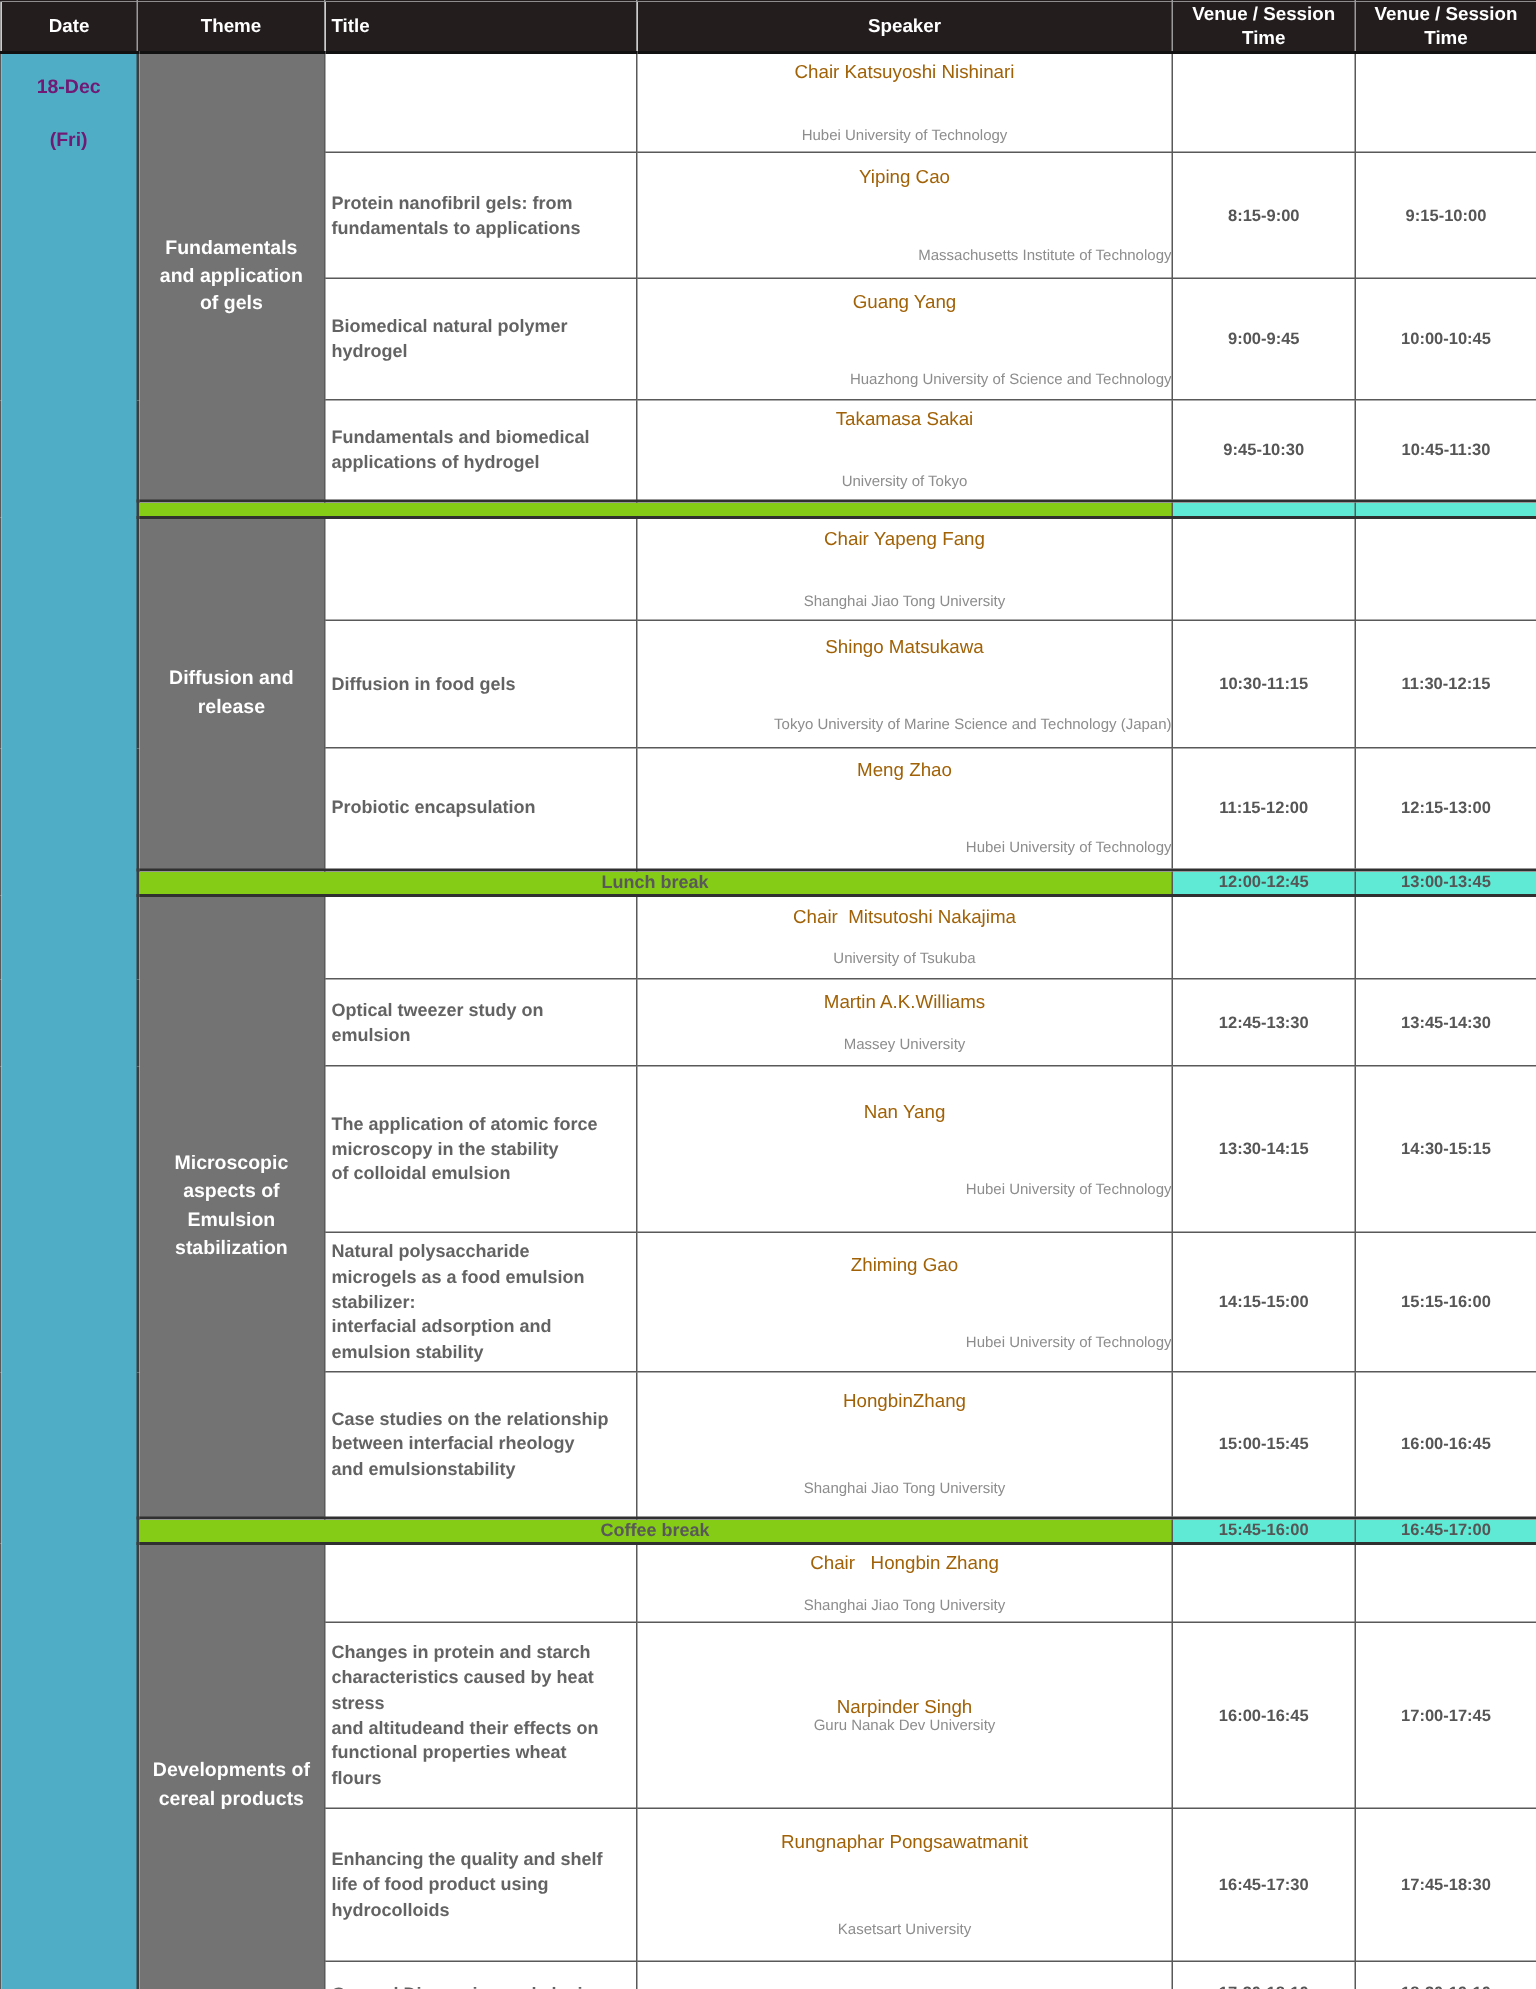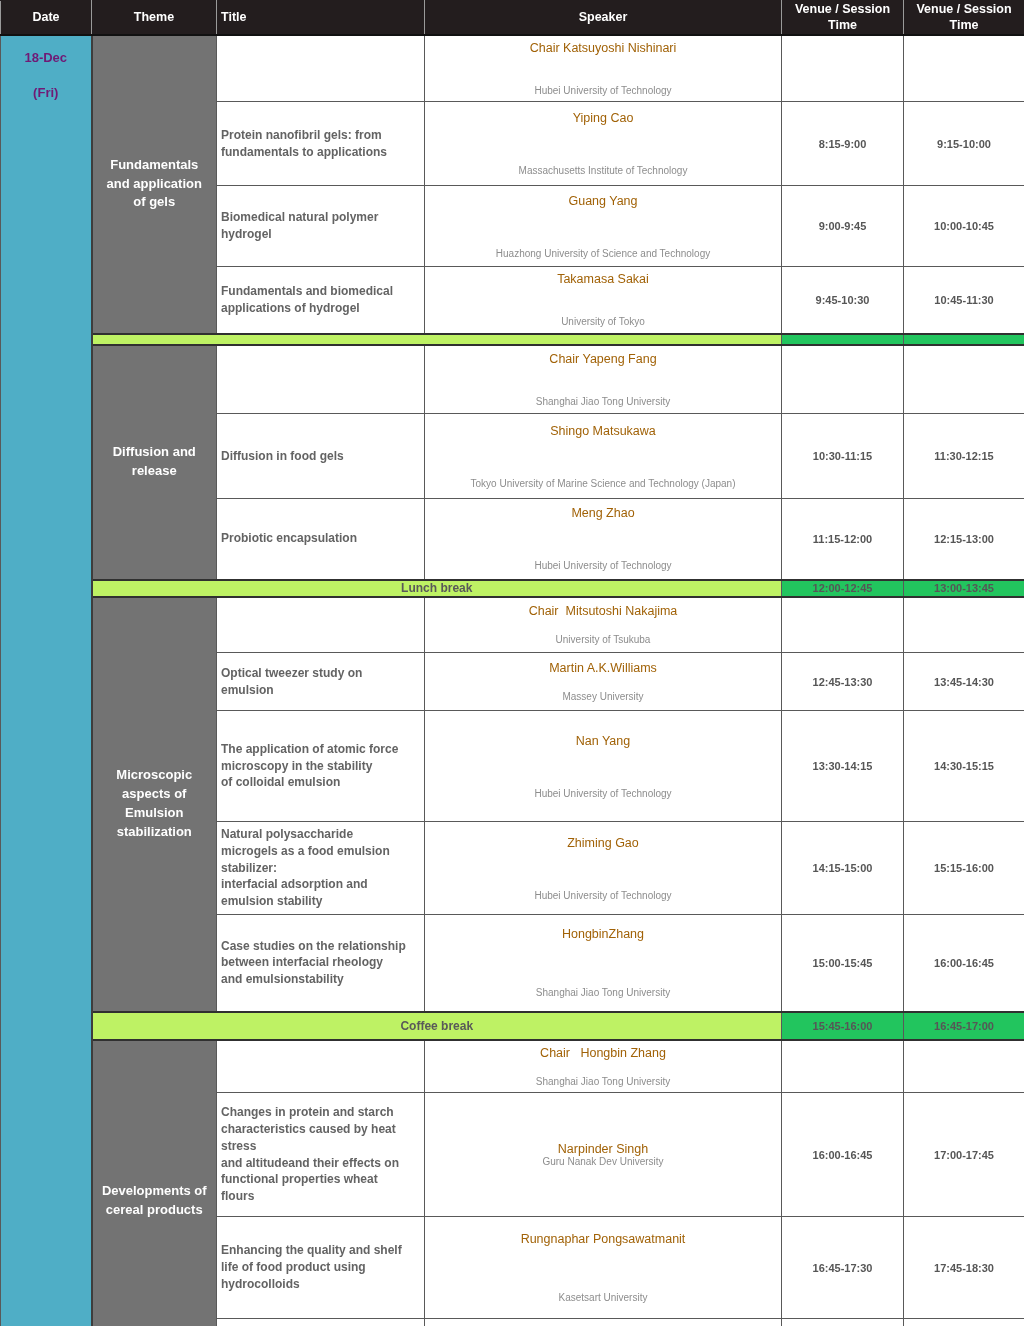--- a/index.html
+++ b/index.html
@@ -53,39 +53,39 @@
     white-space:pre-line; line-height:1.4;
   }
   .speaker-cell { vertical-align:middle; text-align:center; }
   .speaker-name {
     font-size:12.5px; font-weight:normal; color:#a16207;
     white-space:pre-wrap;
   }
   .affiliation { font-size:10px; color:#8d8d8d; }
   .gap-sm  .affiliation { margin-top:16px; }
   .gap-base .affiliation { margin-top:30px; }
-  .gap-md  .affiliation { margin-top:40px; }
+  .gap-md  .affiliation { margin-top:40px;text-align:right; }
   .gap-lg  .affiliation { margin-top:46px; }
   .gap-xl  .affiliation { }
   .time-cell {
     vertical-align:middle; text-align:center;
     font-size:11px; font-weight:bold; color:#565656;
   }
 
   
   tr.break-row td {
-    background:#bef264;
+    background:#84cc16;
     border-top:2px solid #303030;
     border-bottom:2px solid #303030;
   }
   .break-label {
     text-align:center; vertical-align:middle;
     font-size:12px; font-weight:bold; color:#595959;
   }
-  tr.break-row .time-cell { background:#22c55e; }
+  tr.break-row .time-cell { background:#5eead4; }
 </style>
 </head>
 <body>
 
 <div class="sheet">
 <table class="program">
   <colgroup>
     <col style="width:91px">
         <col style="width:125px">
         <col style="width:208px">
@@ -247,21 +247,21 @@
 between interfacial rheology
 and emulsionstability</td>
     <td class="speaker-cell gap-lg">
       <div class="speaker-name">HongbinZhang</div>
       <div class="affiliation">Shanghai Jiao Tong University</div>
     </td>
     <td class="time-cell">15:00-15:45</td>
     <td class="time-cell">16:00-16:45</td>
   </tr>
 
-  <tr class="break-row" style="height:28px">
+  <tr class="break-row" style="height:17px">
     <td class="break-label" colspan="3">Coffee break</td>
     <td class="time-cell">15:45-16:00</td>
     <td class="time-cell">16:45-17:00</td>
   </tr>
 
   <tr style="height:53px">
     <td class="theme-cell" rowspan="4">Developments of
 cereal products</td>
     <td class="title-cell"></td>
     <td class="speaker-cell gap-sm">

